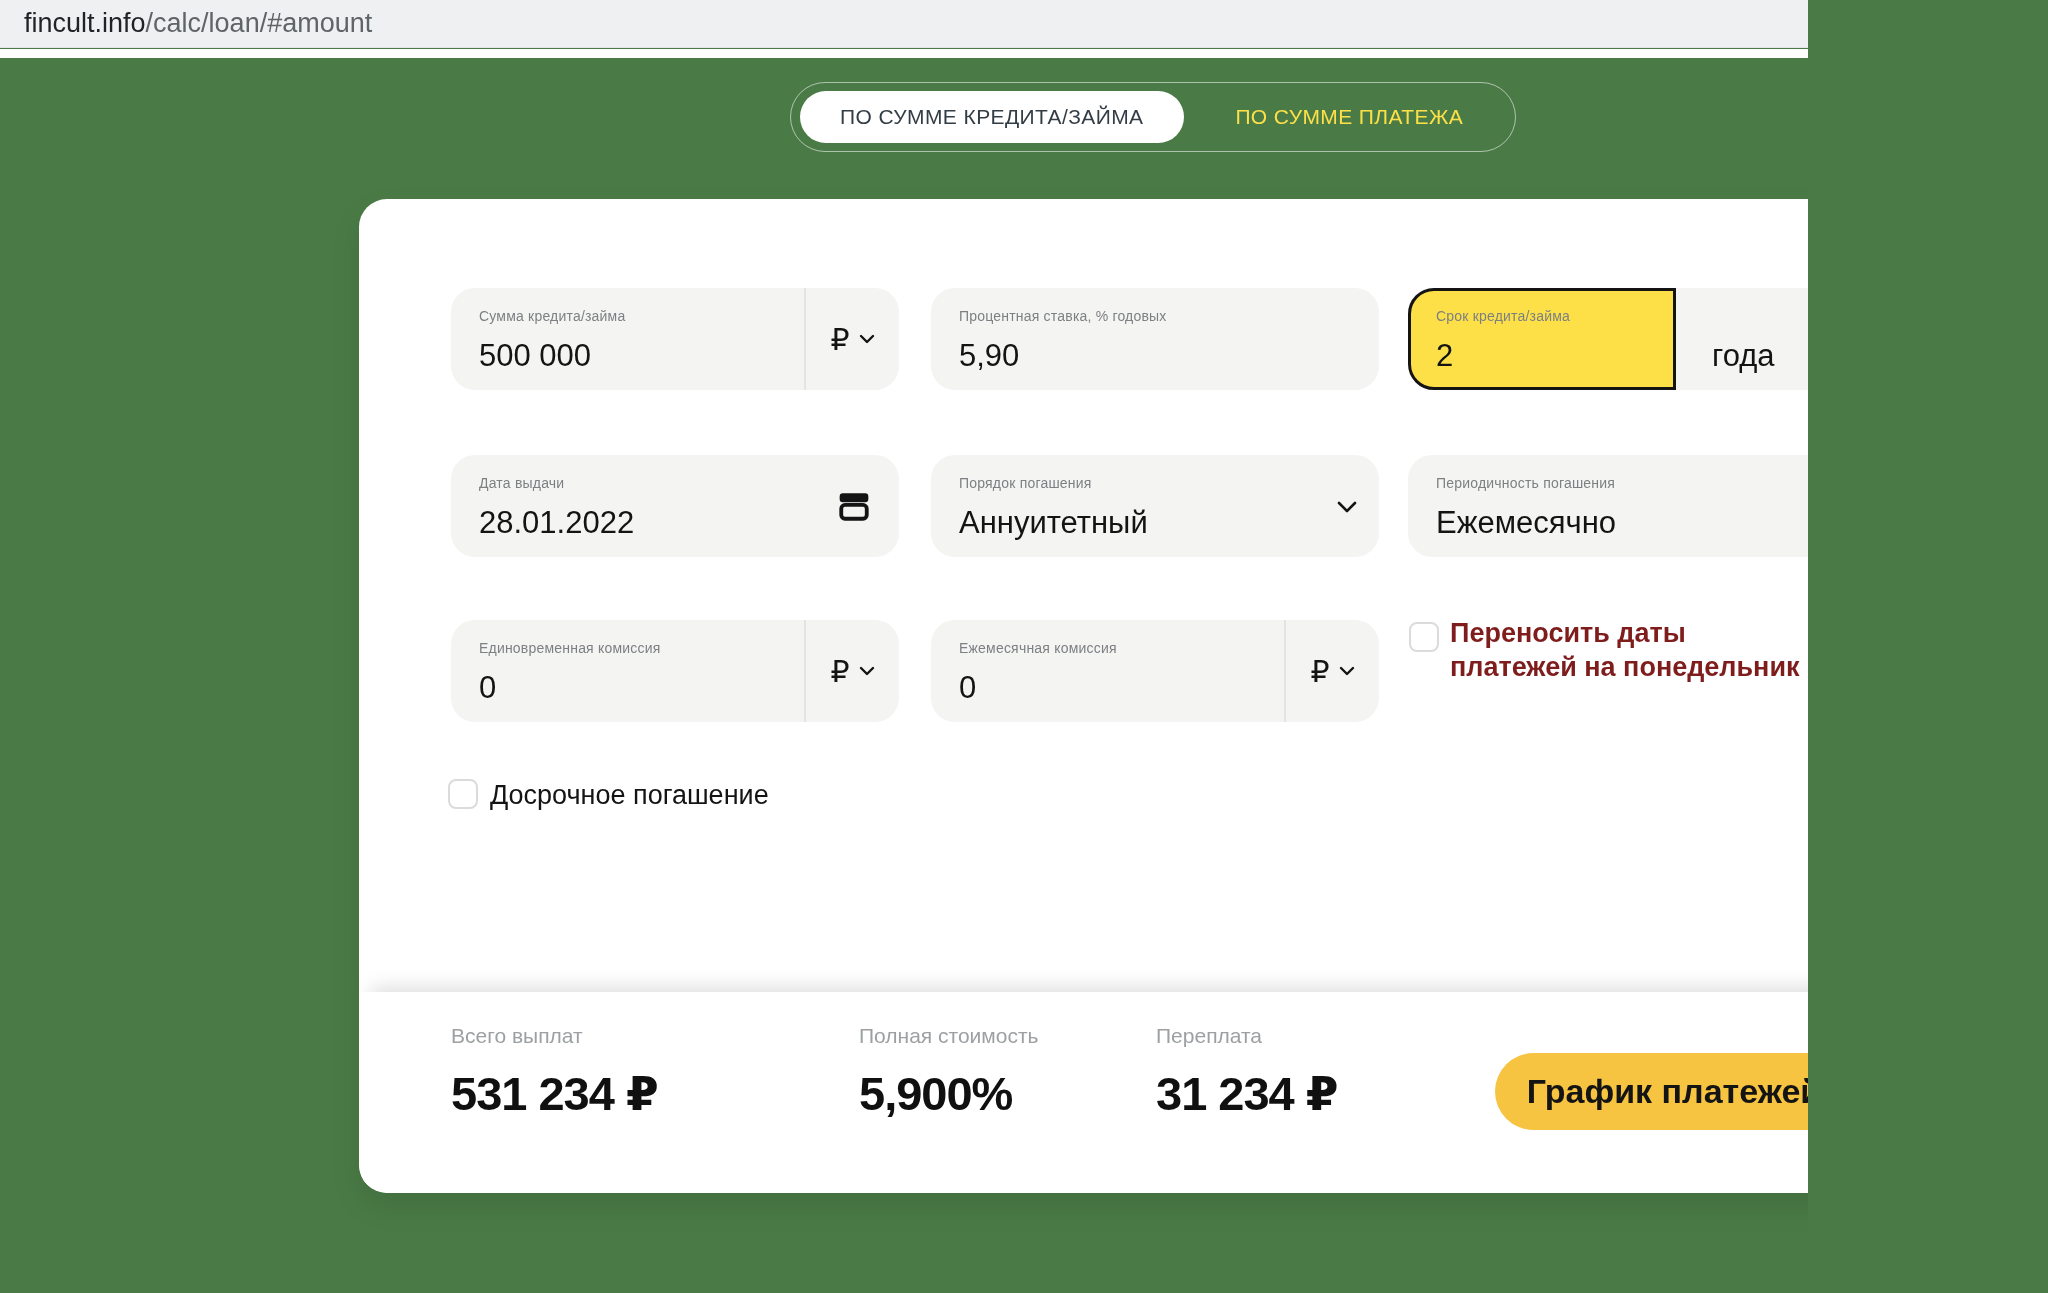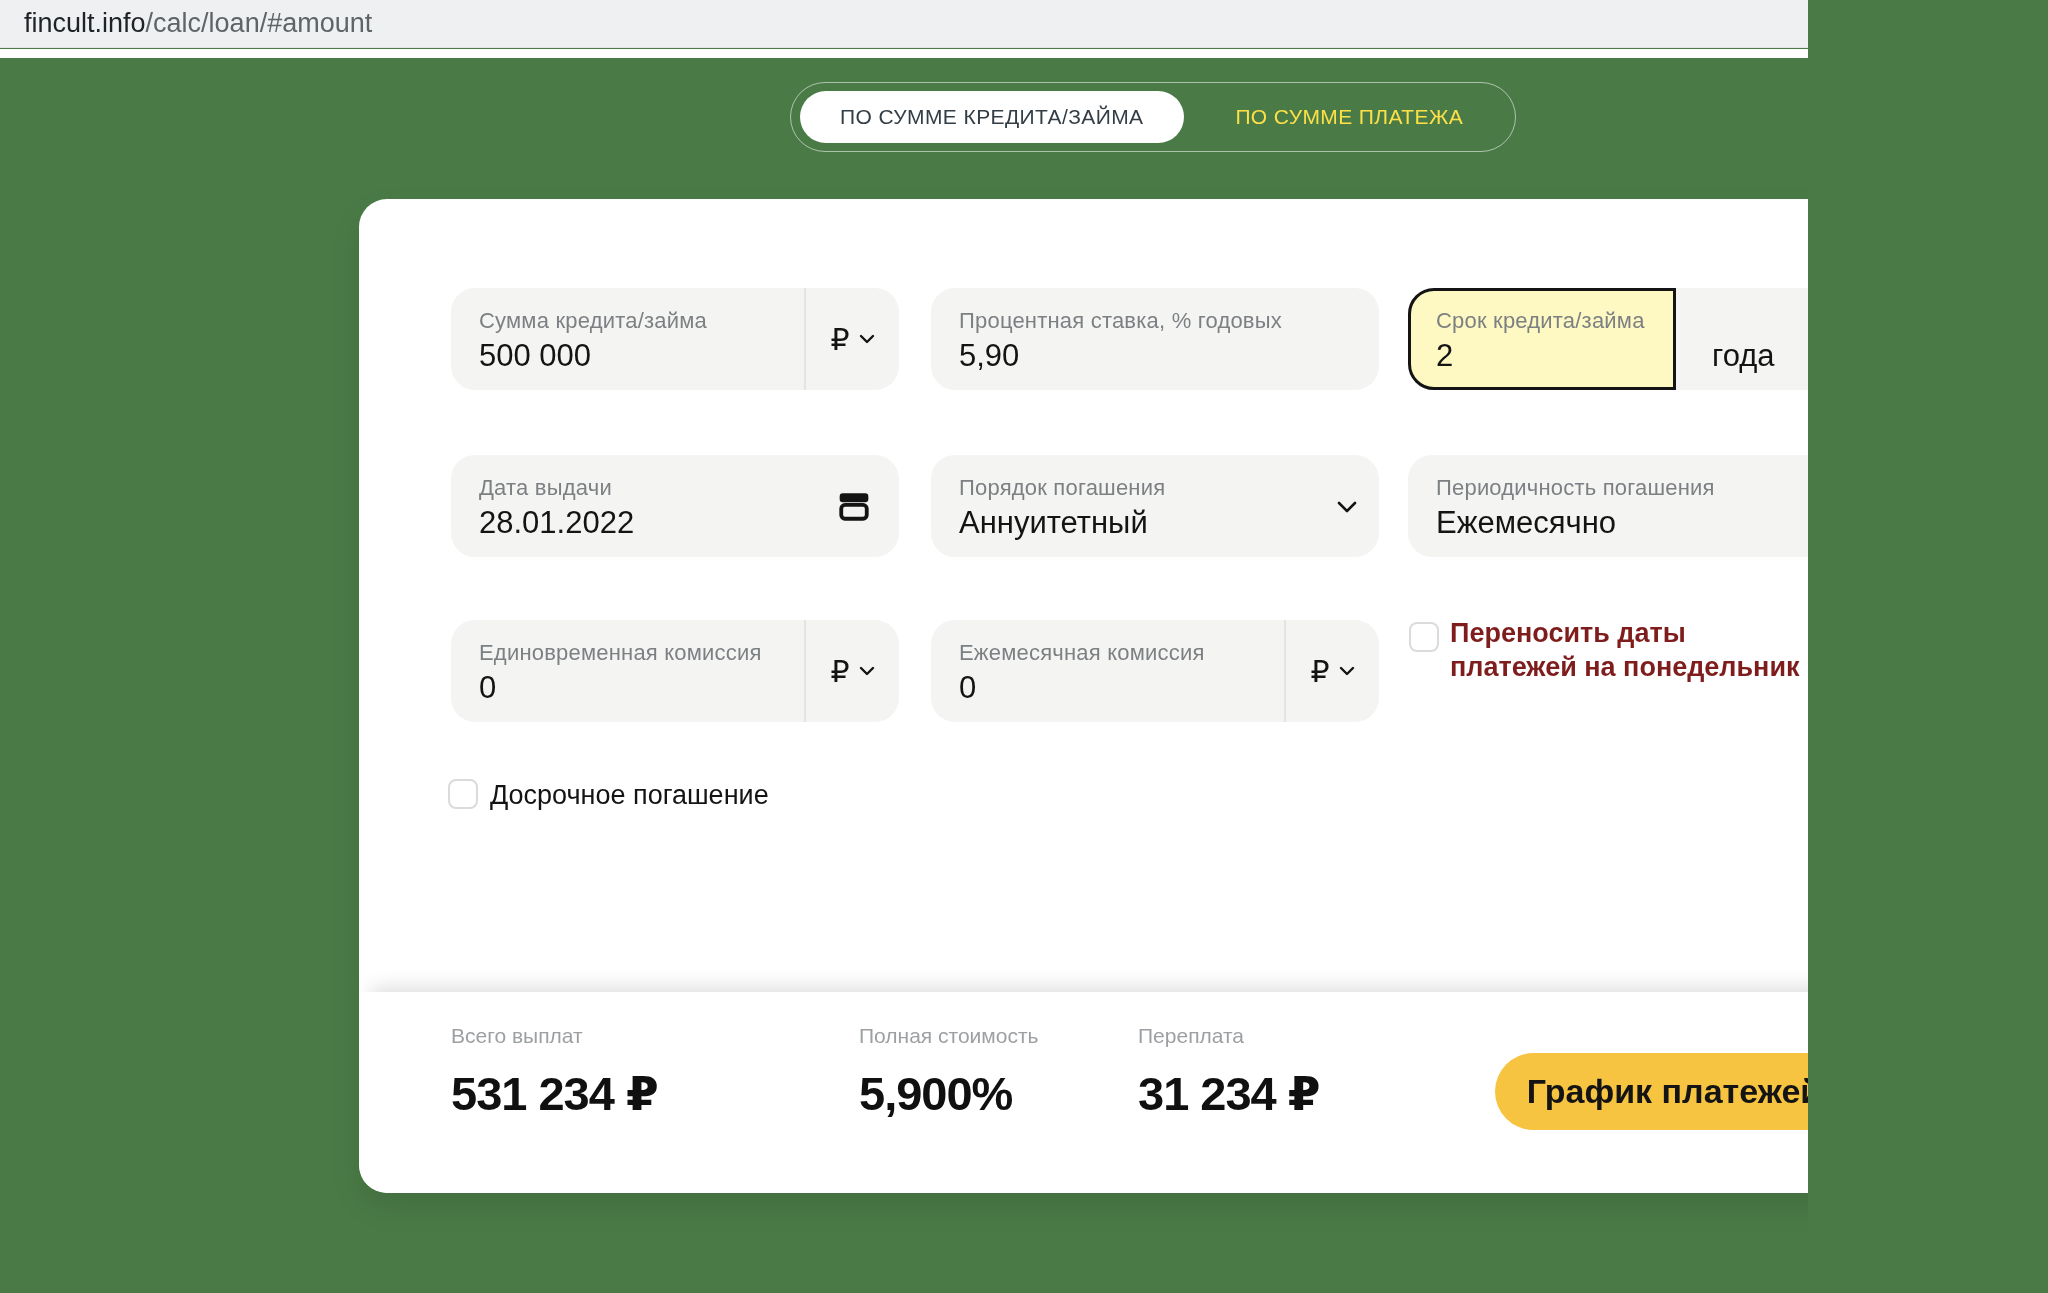--- a/index.html
+++ b/index.html
@@ -26,34 +26,34 @@
     border:2px solid rgba(255,255,255,0.6);box-sizing:border-box;display:flex;align-items:center;justify-content:center;
     color:#ffffff;font-size:25px;}
 
   
   .card{position:absolute;left:359px;top:199px;width:1587px;height:994px;background:#ffffff;
     border-radius:28px;box-shadow:0 14px 30px rgba(0,0,0,0.10);overflow:hidden;}
 
   
   .field{position:absolute;height:102px;background:#f4f4f3;border-radius:24px;box-sizing:border-box;}
   .w448{width:448px;}
-  .f-label{position:absolute;left:28px;top:20px;font-size:22px;color:#7d8083;letter-spacing:0.2px;white-space:nowrap;}
+  .f-label{position:absolute;left:28px;top:20px;font-size:14px;color:#7d8083;letter-spacing:0.2px;white-space:nowrap;}
   .f-value{position:absolute;left:28px;top:50px;font-size:31px;color:#141414;white-space:nowrap;}
   .f-divider{position:absolute;left:353px;top:0;width:2px;height:102px;background:#e4e4e3;}
   .f-currency{position:absolute;left:355px;top:0;width:93px;height:102px;display:flex;align-items:center;justify-content:center;gap:9px;}
   .f-currency .cur{font-size:30px;color:#141414;}
   .chev{display:block;}
   .f-chevron{position:absolute;right:22px;top:46px;}
   .f-calendar{position:absolute;right:28px;top:34px;}
 
   .col1{left:92px;} .col2{left:572px;} .col3{left:1049px;}
   .row1{top:89px;} .row2{top:256px;} .row3{top:421px;}
 
   
-  .term-input{position:absolute;left:1049px;top:89px;width:268px;height:102px;background:#fef9c3;
+  .term-input{position:absolute;left:1049px;top:89px;width:268px;height:102px;background:#fde047;
     border:3px solid #141414;border-radius:26px 0 0 26px;box-sizing:border-box;}
   .term-input .f-label{left:25px;top:17px;}
   .term-input .f-value{left:25px;top:47px;}
   .term-unit{position:absolute;left:1317px;top:89px;width:180px;height:102px;background:#f4f4f3;
     border-radius:0 24px 24px 0;}
   .term-unit .unit-text{position:absolute;left:36px;top:50px;font-size:31px;color:#141414;}
   .term-unit .f-chevron{right:24px;}
 
   
   .checkbox{width:30px;height:30px;border:2px solid #dbdbdb;border-radius:8px;background:#ffffff;box-sizing:border-box;}
@@ -64,21 +64,21 @@
 
   
   .add-link{position:absolute;left:89px;top:686px;font-size:27px;color:#2b7cb0;white-space:nowrap;cursor:pointer;}
   .add-link .dotted{border-bottom:2px dotted #2b7cb0;padding-bottom:4px;}
 
   
   .results{position:absolute;left:0;top:793px;width:1587px;height:201px;background:#ffffff;
     border-radius:0 0 28px 28px;box-shadow:0 -16px 20px -12px rgba(0,0,0,0.14);}
   .res-label{position:absolute;top:32px;font-size:21px;color:#9da0a3;white-space:nowrap;}
   .res-value{position:absolute;top:74px;font-size:47px;font-weight:bold;color:#101010;letter-spacing:-1px;white-space:nowrap;}
-  .res1{left:92px;} .res2{left:456px;margin-left:44px;} .res3{left:779px;text-align:right;}
+  .res1{left:92px;} .res2{left:456px;margin-left:44px;} .res3{left:797px;text-align:right;}
   .schedule-btn{position:absolute;left:1136px;top:61px;width:358px;height:77px;border:none;border-radius:40px;
     background:#f6c440;color:#141414;font-size:34px;font-weight:bold;font-family:inherit;cursor:pointer;}
 </style>
 </head>
 <body>
 
 <div class="stage">
 
   <div class="urlbar">
     <span class="domain">fincult.info</span>

